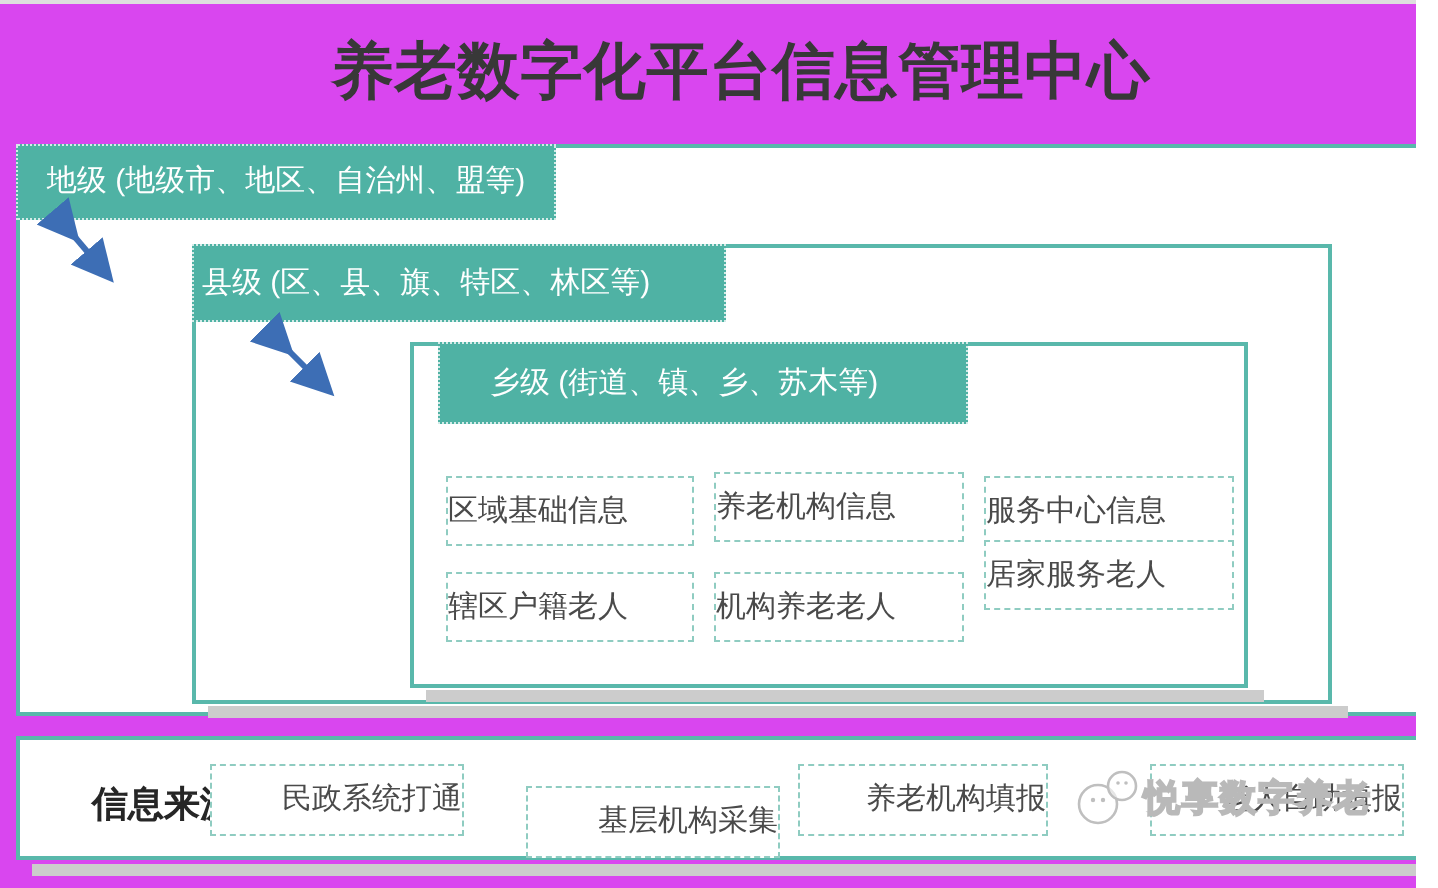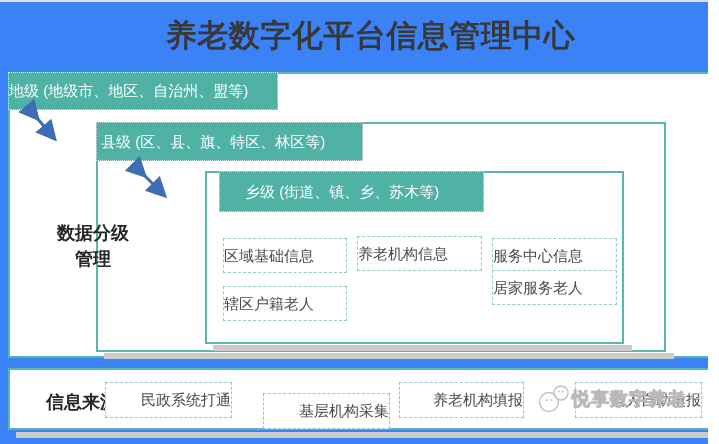--- a/index.html
+++ b/index.html
@@ -1,33 +1,33 @@
 <!DOCTYPE html>
 <html><head>
 <meta charset="utf-8">
 <style>
   html,body{margin:0;padding:0;background:#ffffff;}
   .canvas{
-    position:relative;width:708px;height:444px;background:#3b82f6;overflow:hidden;
+    position:relative;width:708px;height:444px;background:#d946ef;overflow:hidden;
     font-family:"Liberation Sans","DejaVu Sans",sans-serif;
   }
   .top-divider{position:absolute;left:0;top:0;width:719px;height:2px;background:#dedede;}
   .title{
     position:absolute;left:0;top:15px;width:719px;box-sizing:border-box;padding-left:22px;
     text-align:center;font-size:31px;font-weight:700;color:#383838;letter-spacing:0.5px;white-space:nowrap;
   }
   .lvl-box{position:absolute;border:2px solid #59B8AB;background:#ffffff;box-sizing:border-box;}
   .outer-box{left:8px;top:72px;width:704px;height:286px;}
   .county-box{left:96px;top:122px;width:570px;height:230px;}
   .town-box{left:205px;top:171px;width:419px;height:173px;}
   .lvl-bar{
     position:absolute;background:#4FB2A4;box-sizing:border-box;border:1px dotted rgba(255,255,255,0.75);
     color:#ffffff;font-size:15px;white-space:nowrap;overflow:hidden;
   }
-  .bar-pref{left:8px;top:72px;width:270px;height:38px;line-height:36px;}
+  .bar-pref{left:8px;top:72px;width:270px;height:38px;line-height:36px;text-align:center;}
   .bar-county{left:96px;top:122px;width:267px;height:39px;line-height:37px;padding-left:4px;}
   .bar-town{left:205px;top:171px;width:265px;height:41px;line-height:39px;padding-left:25px;margin-left:14px;}
   .shadow-bar{position:absolute;background:#cccccc;}
   .sh-town{left:213px;top:345px;width:419px;height:6px;}
   .sh-county{left:104px;top:353px;width:570px;height:6px;}
   .sh-strip{left:16px;top:432px;width:700px;height:6px;}
   .card{
     position:absolute;border:1px dashed #8FCCC1;background:#ffffff;box-sizing:border-box;
     font-size:15px;color:#4a4a4a;line-height:33px;white-space:nowrap;
   }
@@ -80,24 +80,23 @@
   <div class="shadow-bar sh-county"></div>
 
   <div class="lvl-bar bar-pref">地级 (地级市、地区、自治州、盟等)</div>
   <div class="lvl-bar bar-county">县级 (区、县、旗、特区、林区等)</div>
   <div class="lvl-bar bar-town">乡级 (街道、镇、乡、苏木等)</div>
 
   <div class="card c1">区域基础信息</div>
   <div class="card c2">养老机构信息</div>
   <div class="card c3">服务中心信息</div>
   <div class="card c4">辖区户籍老人</div>
+  <div class="card c5">机构养老老人</div>
   <div class="card c6">居家服务老人</div>
 
-  <div class="side-label">数据分级
-管理</div>
 
   <svg class="arrow-layer" viewBox="0 0 719 444" xmlns="http://www.w3.org/2000/svg">
     <defs>
       <marker id="ah" markerWidth="8" markerHeight="8" refX="5.5" refY="3.5" orient="auto">
         <path d="M0,0 L7,3.5 L0,7 Z" fill="#3D6EB5"></path>
       </marker>
     </defs>
     <line x1="37" y1="118" x2="54" y2="138" stroke="#3D6EB5" stroke-width="3" marker-start="url(#ah)" marker-end="url(#ah)"></line>
     <line x1="144" y1="175" x2="164" y2="195" stroke="#3D6EB5" stroke-width="3" marker-start="url(#ah)" marker-end="url(#ah)"></line>
   </svg>

